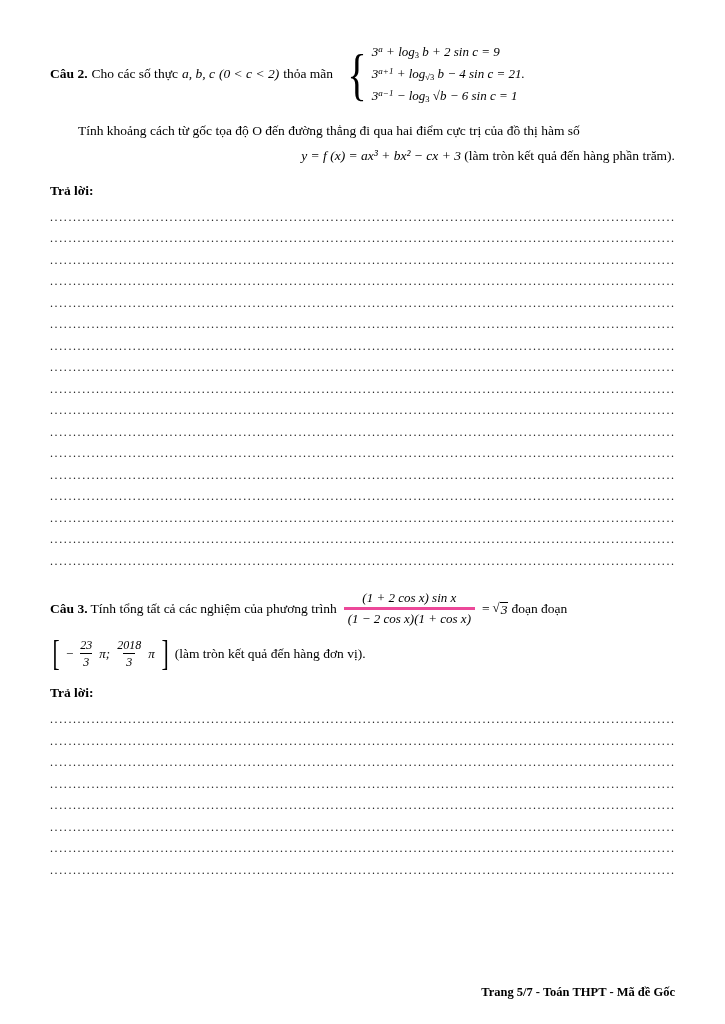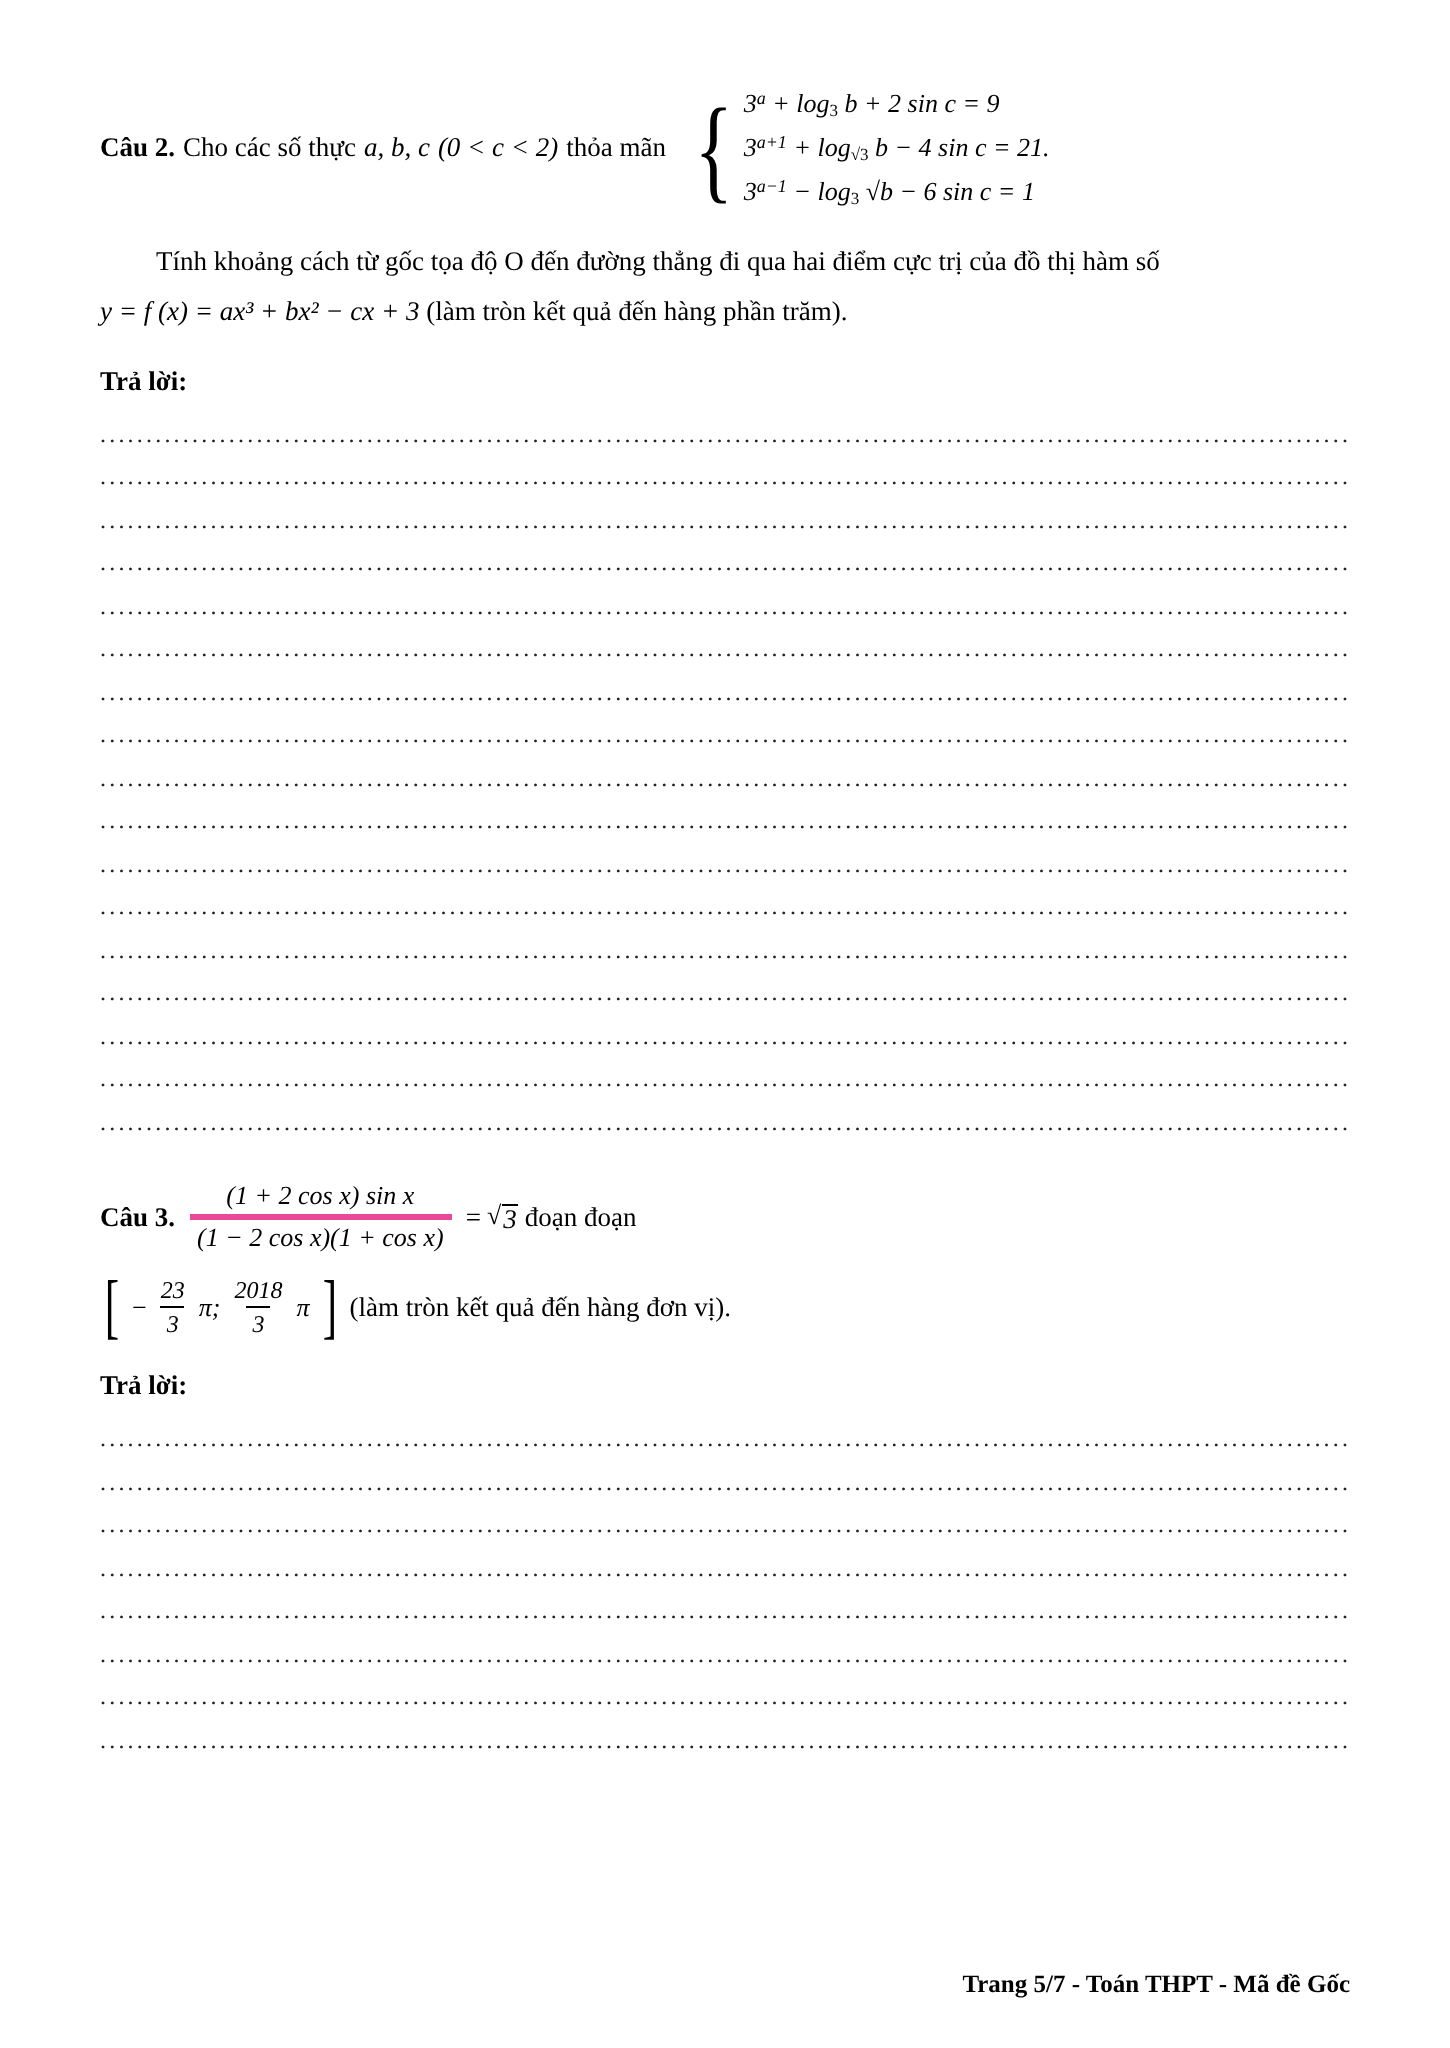--- a/index.html
+++ b/index.html
@@ -102,20 +102,21 @@
   .q2-line2 {
     margin-top: 16px;
     text-indent: 28px;
     font-size: 13.5px;
     line-height: 1.45;
   }
   .q2-line3 {
     margin-top: 6px;
     font-size: 13.5px;
     line-height: 1.5;
+    text-align: right;
   }
 
   .answer-label {
     font-weight: bold;
     font-size: 13.5px;
     margin-top: 16px;
   }
 
   .dot-lines {
     margin-top: 8px;
@@ -262,20 +263,21 @@
         <div class="dot-line">.......................................................................................................................................................................................</div>
         <div class="dot-line">.......................................................................................................................................................................................</div>
         <div class="dot-line">.......................................................................................................................................................................................</div>
       </div>
     </div>
 
     <div class="q3">
 
       <div class="q3-line1">
         <span class="q-label">Câu 3.</span>
+        <span class="q-text">Tính tổng tất cả các nghiệm của phương trình</span>
 
         <span class="frac">
           <span class="num">(1 + 2 cos x) sin x</span>
           <span class="den">(1 − 2 cos x)(1 + cos x)</span>
         </span>
 
         <span class="rm">=</span>
 
         <span class="sqrt">
           <span class="radical">√</span>

